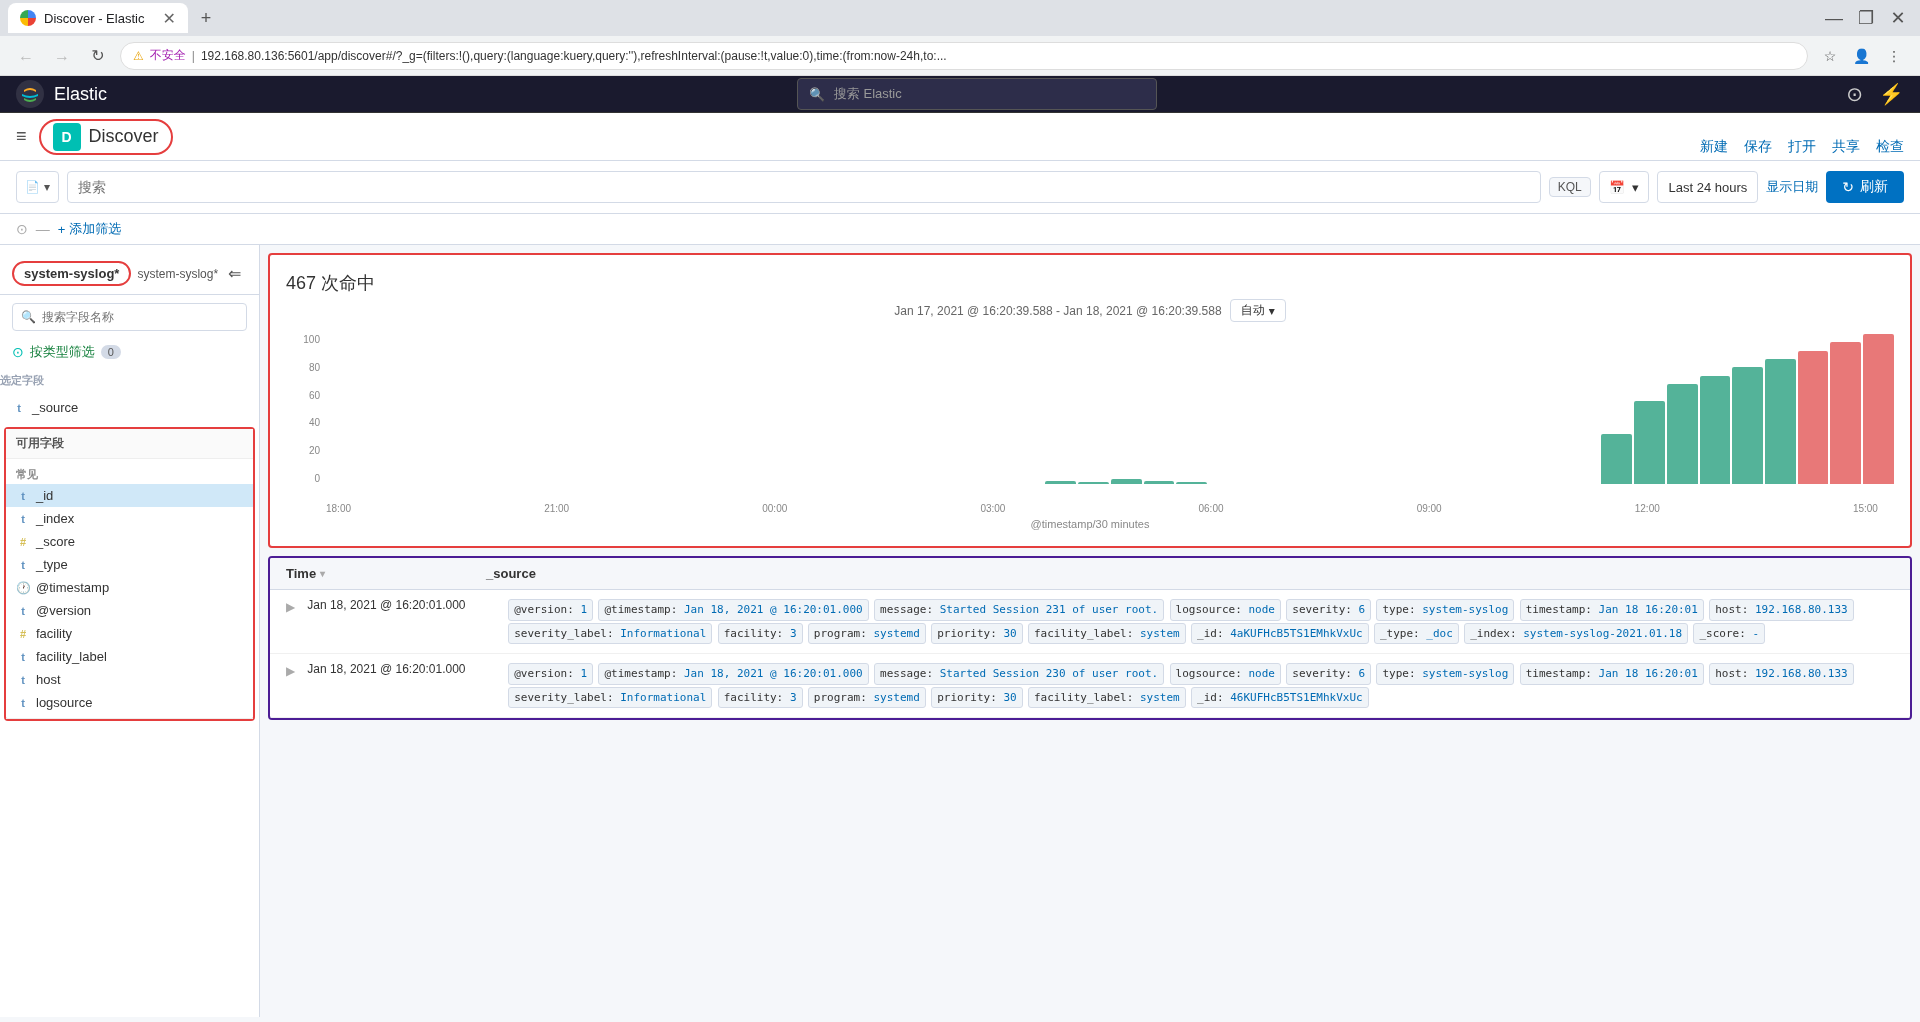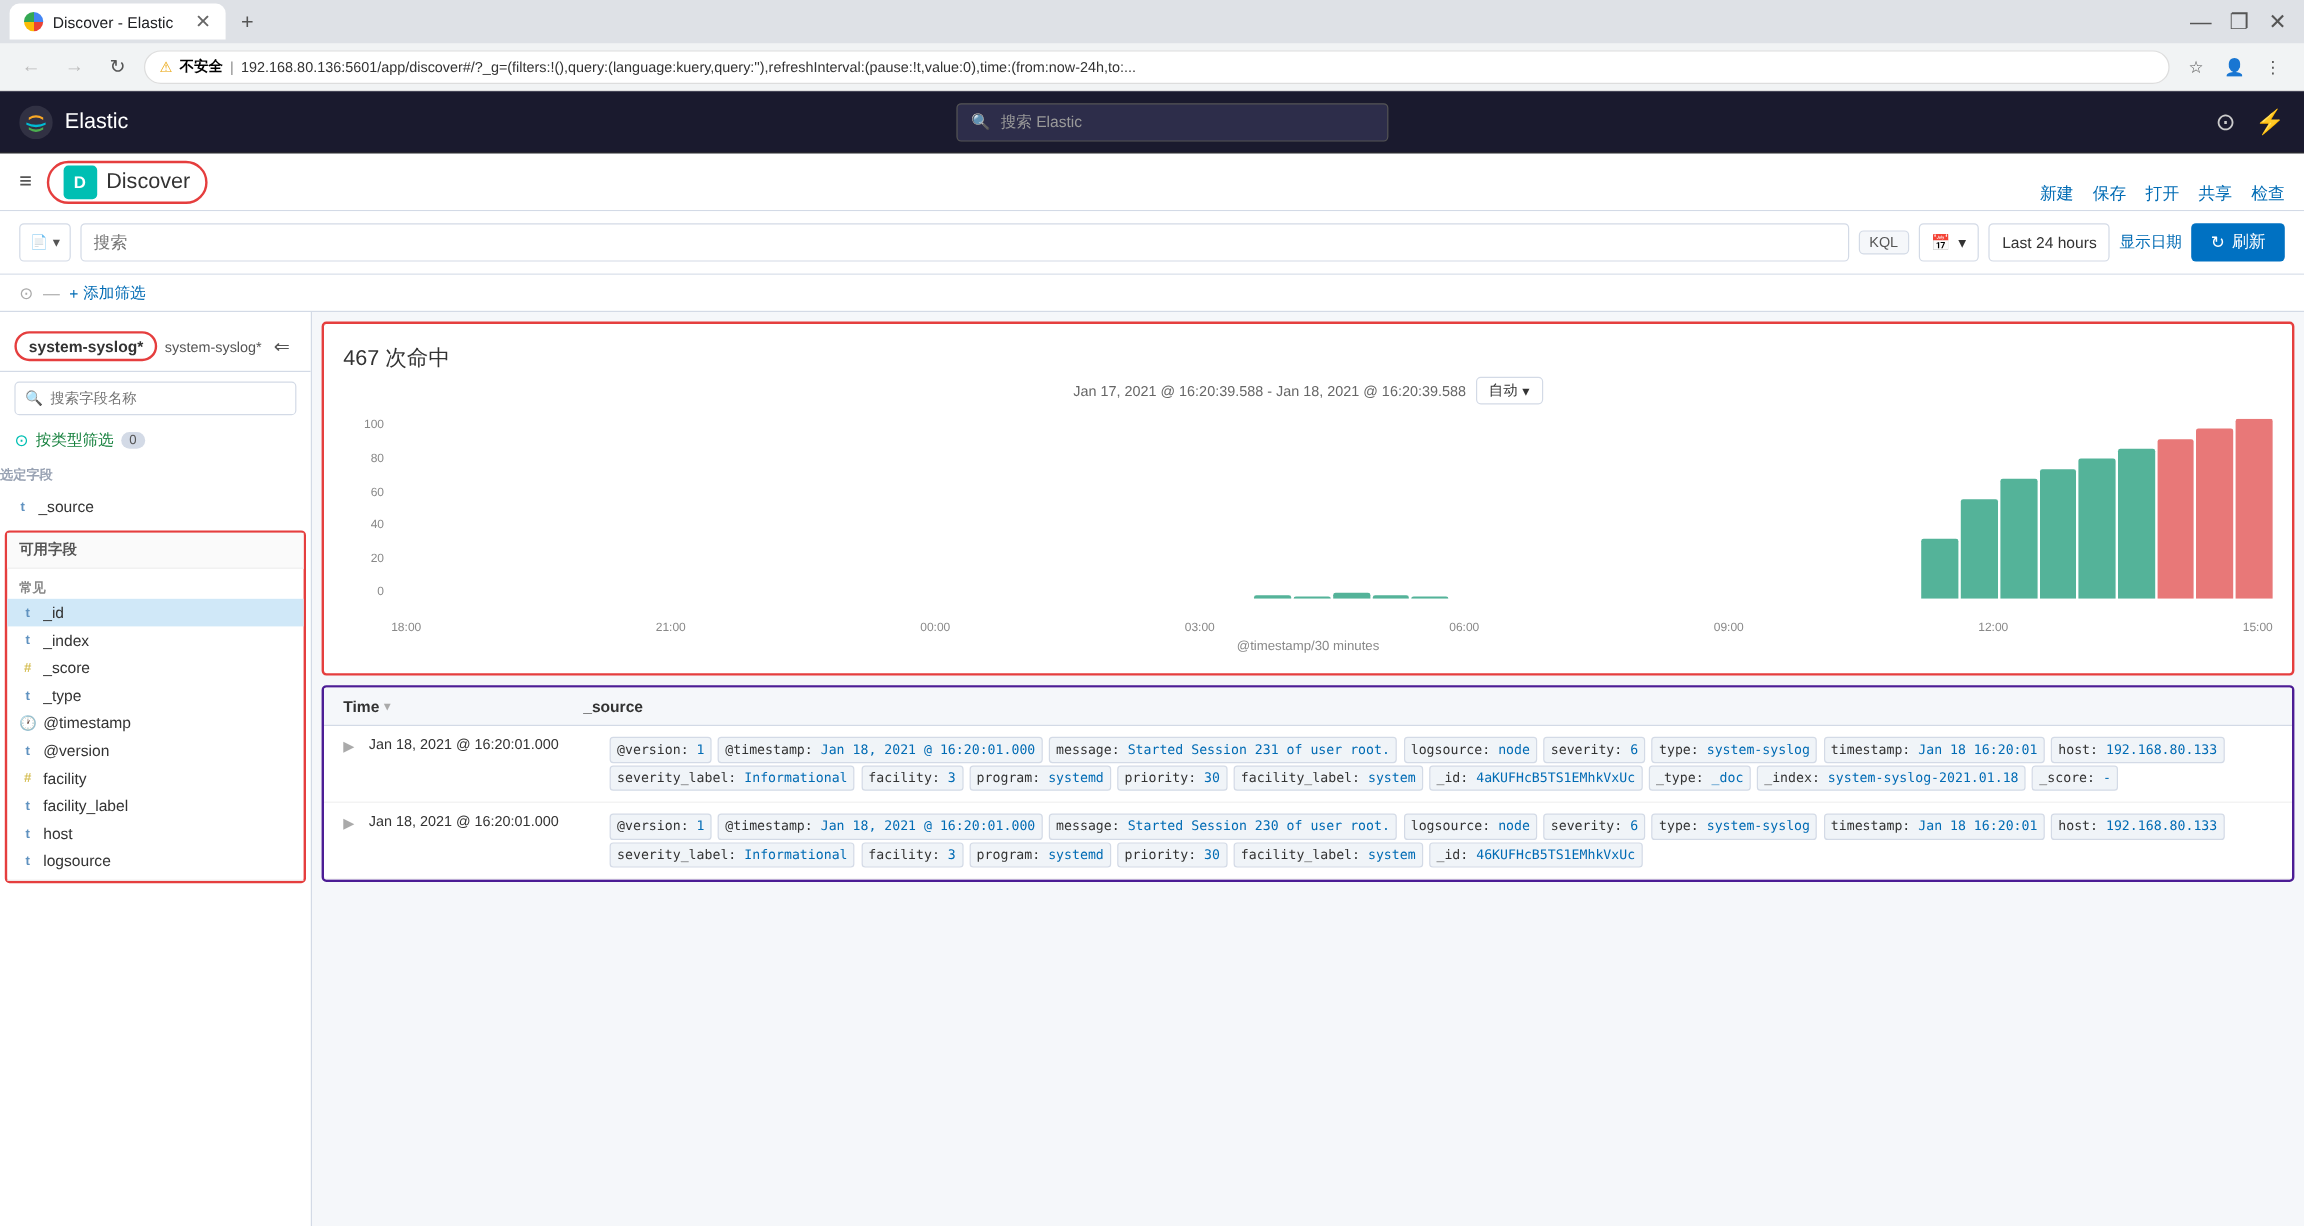--- a/index.html
+++ b/index.html
@@ -19,21 +19,21 @@
     .address-bar { flex: 1; display: flex; align-items: center; background: #fff; border: 1px solid #ddd; border-radius: 20px; height: 28px; padding: 0 12px; gap: 6px; }
     .address-bar-lock { color: #e8a000; font-size: 12px; }
     .address-bar-url { font-size: 12px; color: #333; flex: 1; }
     .browser-action-btns { display: flex; align-items: center; gap: 4px; }
     .browser-action-btn { width: 28px; height: 28px; border-radius: 50%; display: flex; align-items: center; justify-content: center; cursor: pointer; color: #555; font-size: 14px; }
     .window-controls { display: flex; align-items: center; gap: 4px; padding-left: 8px; }
     .win-btn { width: 28px; height: 28px; display: flex; align-items: center; justify-content: center; cursor: pointer; color: #555; font-size: 18px; }
 
     
     .elastic-app { width: 1920px; background: #f5f7fa; }
-    .top-nav { background: #1a1a2e; height: 52px; display: flex; align-items: center; padding: 0 16px; gap: 16px; border-bottom: 1px solid #333; }
+    .top-nav { background: #1a1a2e; height: 37px; display: flex; align-items: center; padding: 0 16px; gap: 16px; border-bottom: 1px solid #333; }
     .elastic-logo { display: flex; align-items: center; gap: 10px; }
     .elastic-logo-icon { width: 28px; height: 28px; }
     .elastic-title { color: #fff; font-size: 18px; font-weight: 500; }
     .global-search { flex: 1; display: flex; justify-content: center; }
     .global-search-box { background: #2d2d4a; border: 1px solid #555; border-radius: 4px; height: 32px; display: flex; align-items: center; padding: 0 12px; gap: 8px; width: 360px; }
     .global-search-box span { color: #999; font-size: 13px; }
     .top-nav-actions { display: flex; align-items: center; gap: 16px; color: #ccc; font-size: 20px; }
 
     
     .discover-header { background: #fff; height: 48px; display: flex; align-items: center; padding: 0 16px; gap: 12px; border-bottom: 1px solid #d3dae6; }
@@ -95,21 +95,21 @@
     .chart-container { border: 2px solid #e53e3e; background: #fff; margin: 8px; border-radius: 4px; padding: 16px; }
     .chart-header { text-align: left; font-size: 18px; font-weight: 400; color: #333; margin-bottom: 4px; }
     .chart-subtitle { text-align: center; font-size: 12px; color: #666; margin-bottom: 12px; display: flex; align-items: center; justify-content: center; gap: 8px; }
     .auto-btn { border: 1px solid #d3dae6; border-radius: 4px; padding: 2px 10px; font-size: 12px; color: #333; cursor: pointer; background: #fff; display: flex; align-items: center; gap: 4px; }
     .chart-area { position: relative; height: 180px; }
     .chart-y-axis { position: absolute; left: 0; top: 0; bottom: 30px; width: 40px; display: flex; flex-direction: column; justify-content: space-between; align-items: flex-end; padding-right: 6px; }
     .chart-y-label { font-size: 10px; color: #888; }
     .chart-bars-wrap { position: absolute; left: 40px; right: 0; top: 0; bottom: 30px; display: flex; align-items: flex-end; gap: 2px; overflow: hidden; }
     .chart-bar { background: #54b399; border-radius: 2px 2px 0 0; flex: 1; min-width: 4px; }
     .chart-bar.highlight { background: #e53e3e; }
-    .chart-x-axis { position: absolute; left: 40px; right: 0; bottom: 0; height: 30px; display: flex; justify-content: space-between; align-items: flex-end; }
+    .chart-x-axis { position: absolute; left: 40px; right: 16px; bottom: 0; height: 30px; display: flex; justify-content: space-between; align-items: flex-end; }
     .chart-x-label { font-size: 10px; color: #888; }
     .chart-footer { text-align: center; font-size: 11px; color: #888; margin-top: 4px; }
 
     
     .results-table { border: 2px solid #4c1d95; background: #fff; margin: 0 8px 8px; border-radius: 4px; overflow: hidden; }
     .table-header { display: flex; background: #f5f7fa; border-bottom: 1px solid #d3dae6; padding: 8px 16px; }
     .col-time { width: 200px; font-size: 13px; font-weight: 600; color: #333; display: flex; align-items: center; gap: 4px; }
     .col-source { flex: 1; font-size: 13px; font-weight: 600; color: #333; }
     .sort-icon { color: #aaa; font-size: 10px; }
     .table-row { display: flex; border-bottom: 1px solid #f0f0f0; padding: 8px 16px; gap: 12px; align-items: flex-start; }
@@ -137,21 +137,21 @@
       <div class="win-btn">❐</div>
       <div class="win-btn">✕</div>
     </div>
   </div>
   <div class="browser-controls">
     <div class="nav-btn disabled">←</div>
     <div class="nav-btn disabled">→</div>
     <div class="nav-btn">↻</div>
     <div class="address-bar">
       <span class="address-bar-lock">⚠</span>
-      <span style="font-size:12px;color:#000000;font-weight:bold;">不安全</span>
+      <span style="font-size:12px;color:#a21caf;">不安全</span>
       <span style="color:#888;font-size:12px;">|</span>
       <span class="address-bar-url">192.168.80.136:5601/app/discover#/?_g=(filters:!(),query:(language:kuery,query:''),refreshInterval:(pause:!t,value:0),time:(from:now-24h,to:...</span>
     </div>
     <div class="browser-action-btns">
       <div class="browser-action-btn">☆</div>
       <div class="browser-action-btn">👤</div>
       <div class="browser-action-btn">⋮</div>
     </div>
   </div>
 </div>

